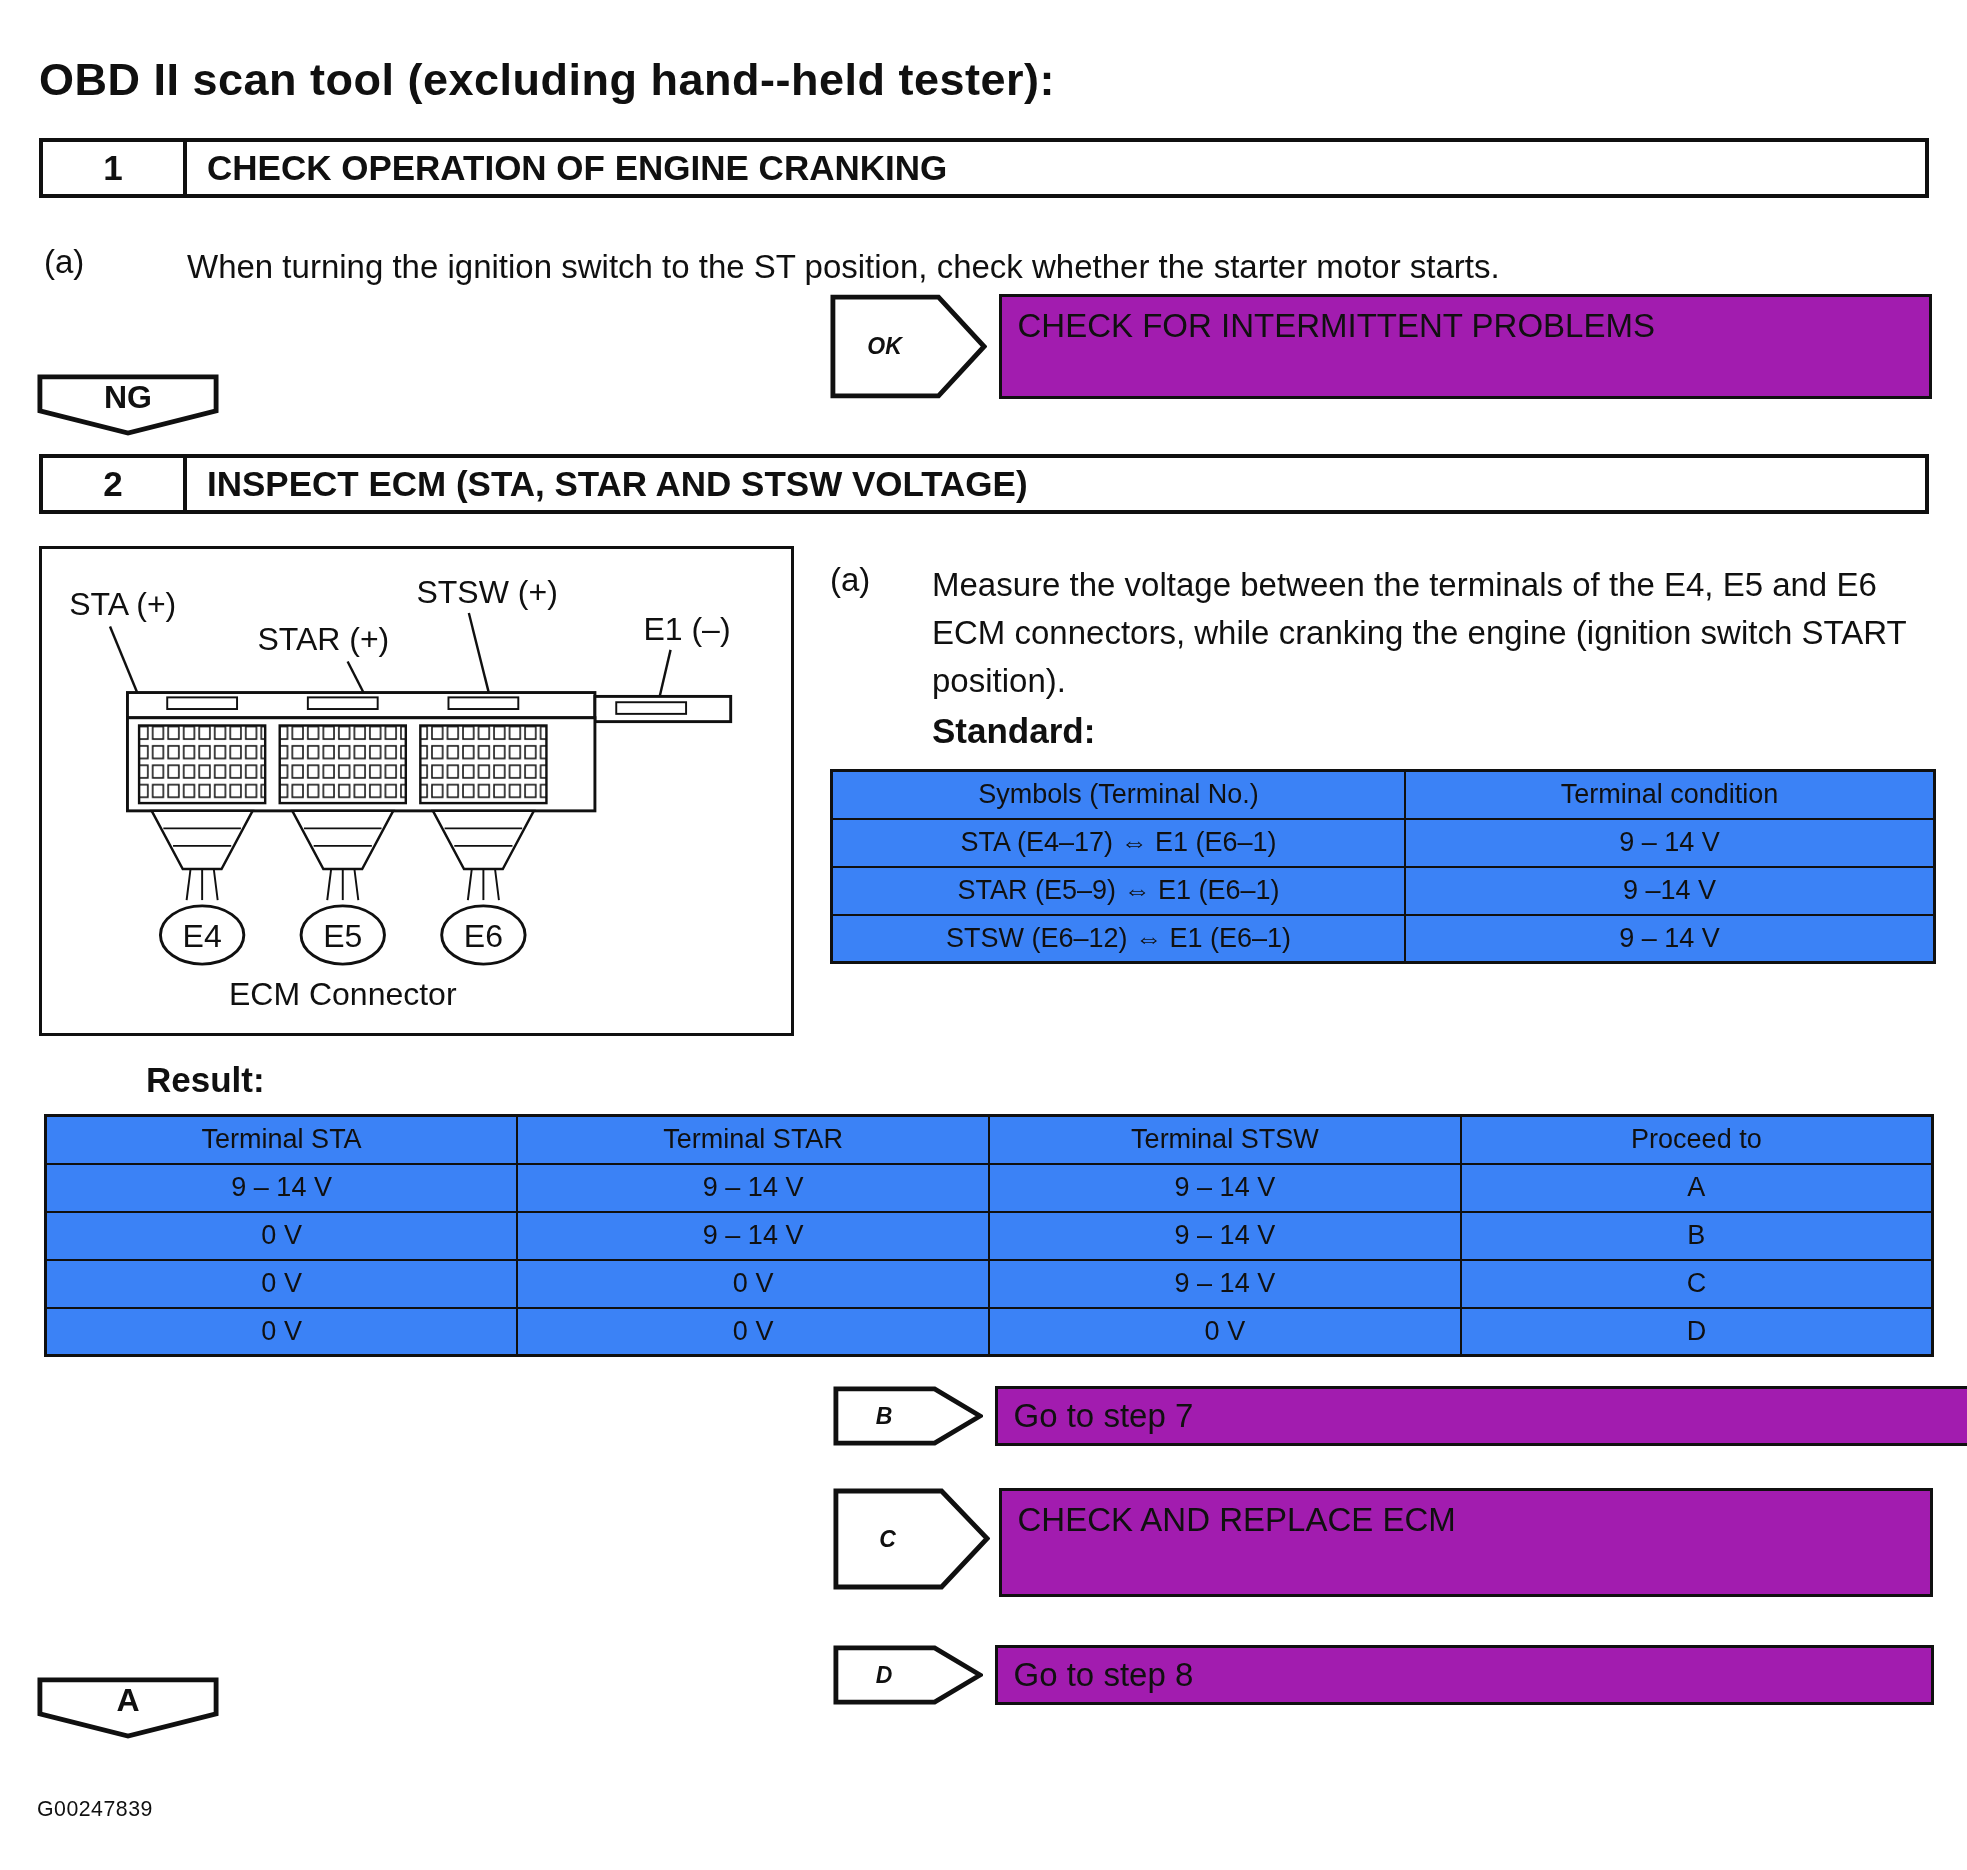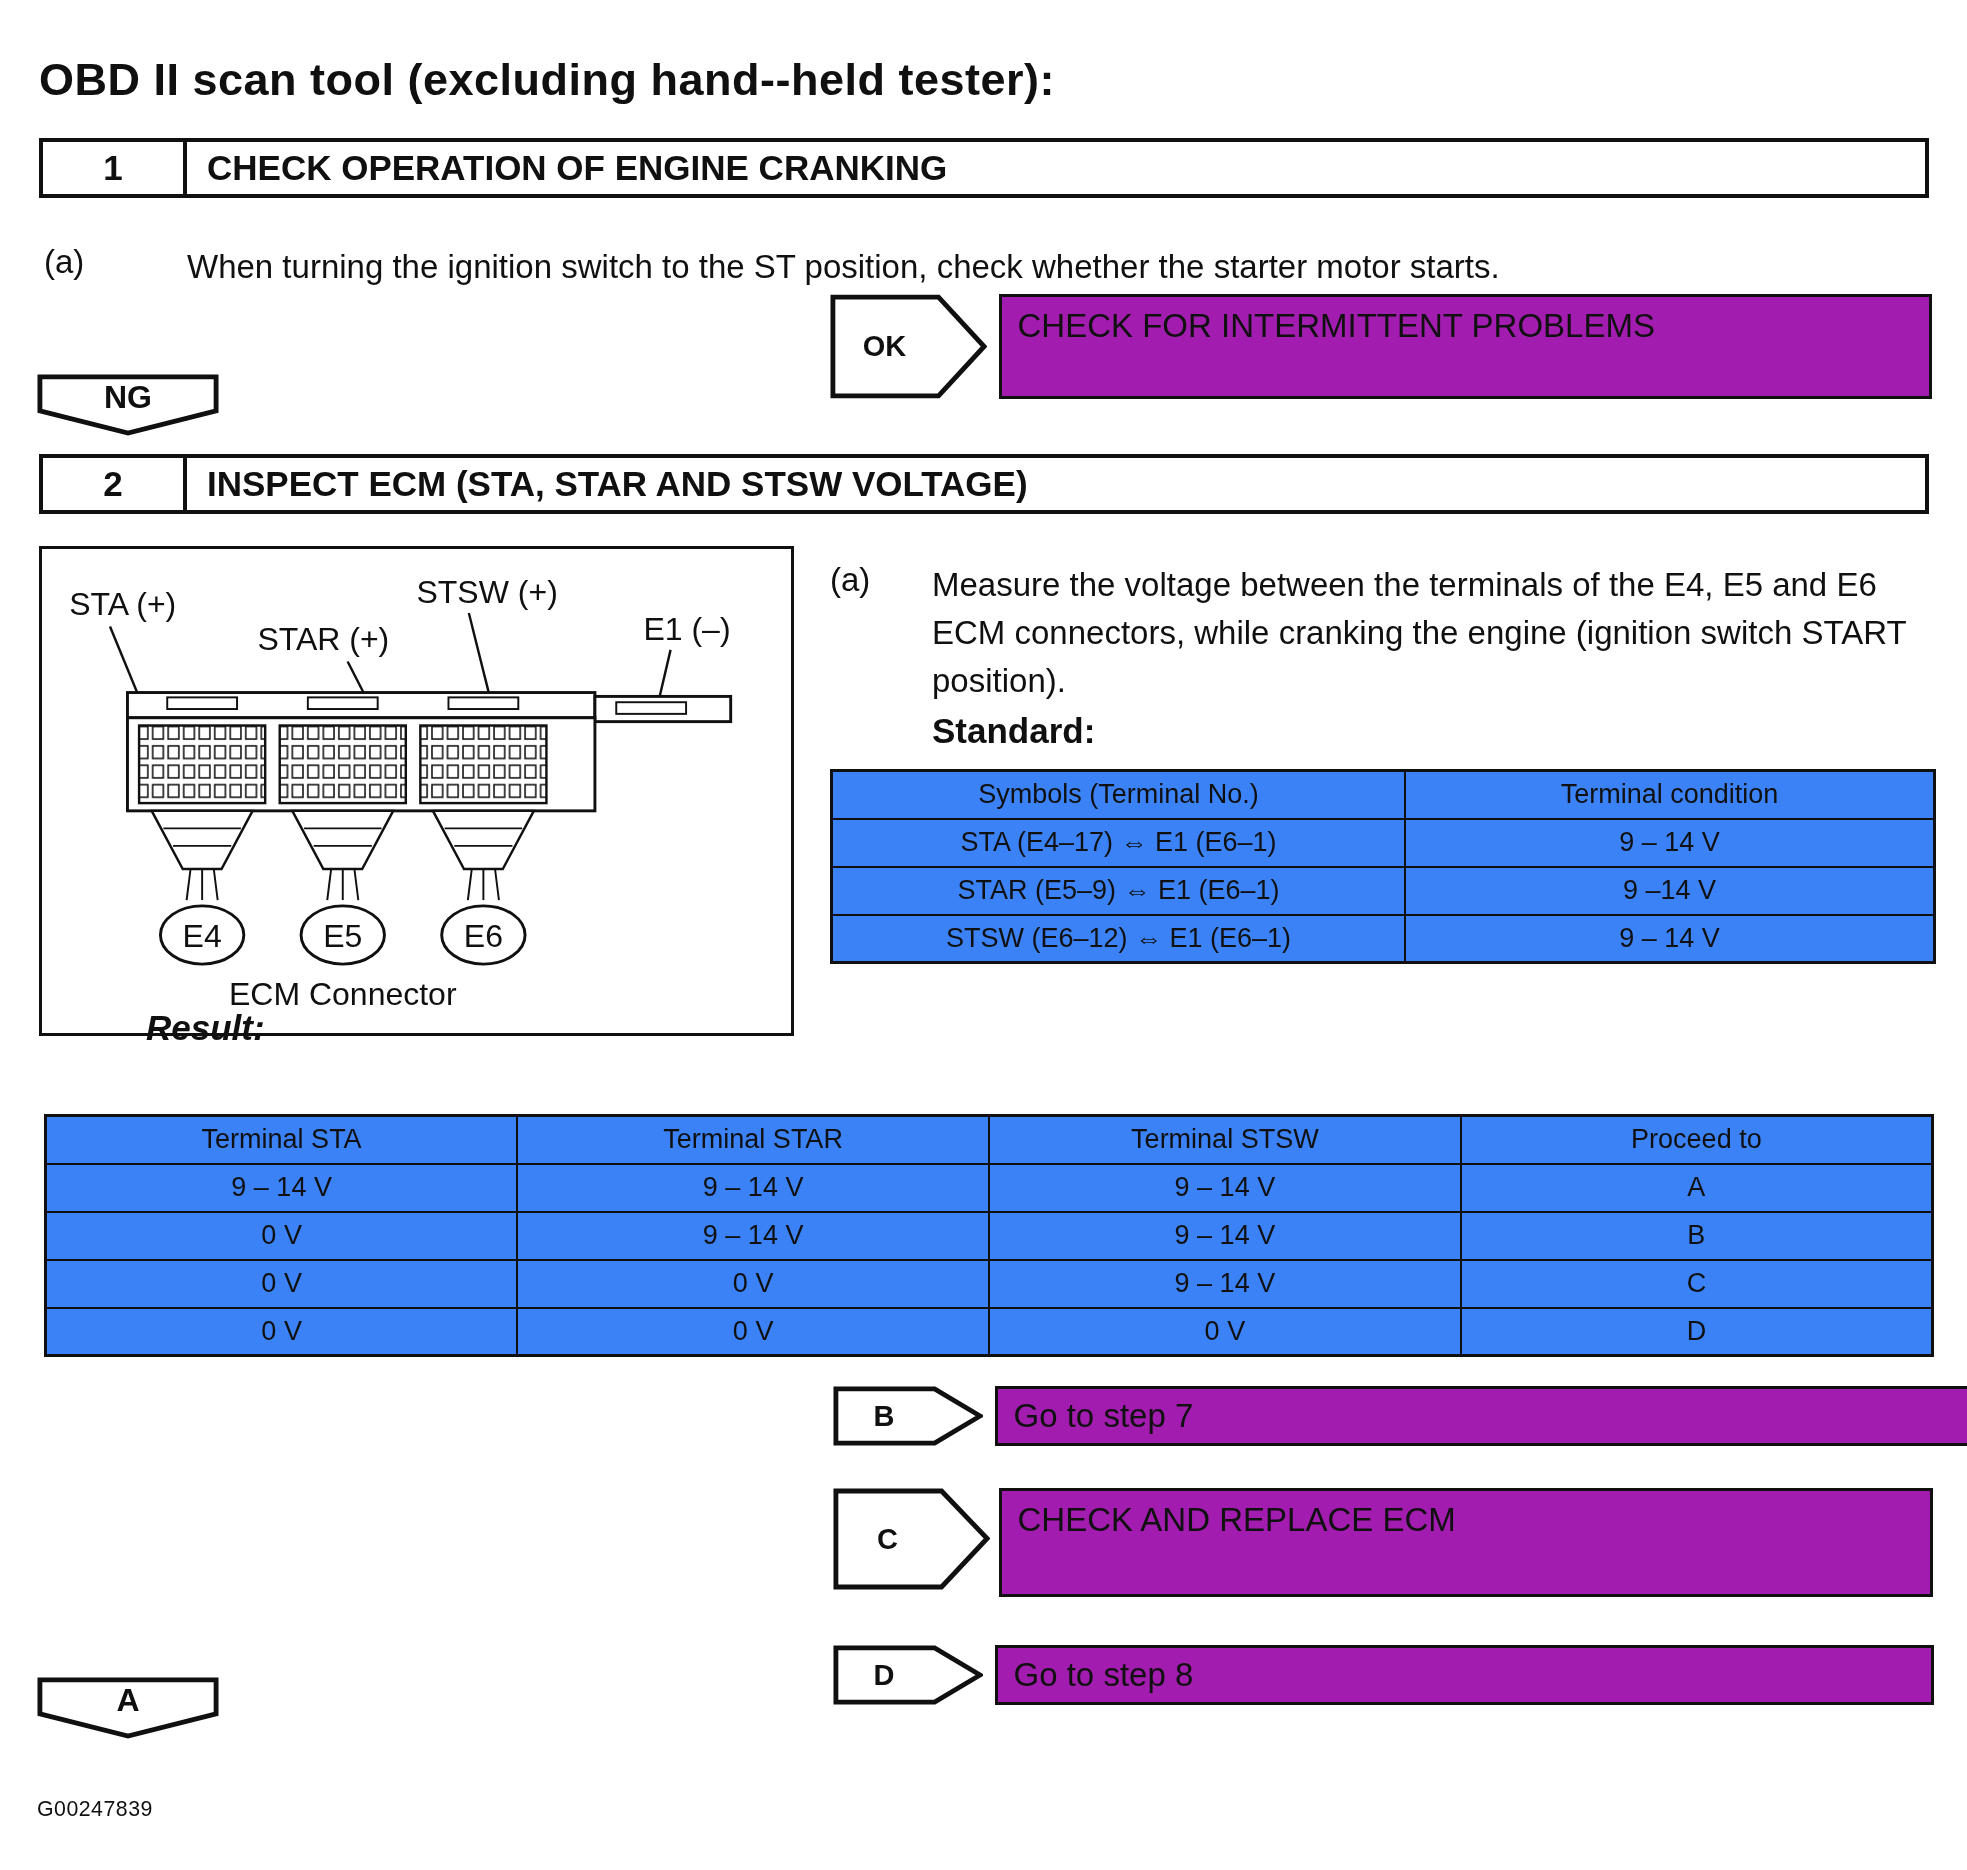--- a/index.html
+++ b/index.html
@@ -61,21 +61,22 @@
   .action-box.center { align-items:center; padding-top:0; padding-bottom:0; }
 
   .arrow-wrap { position:absolute; }
   .arrow-label {
     position:absolute;
     left:0; top:0; bottom:0;
     display:flex;
     align-items:center;
     justify-content:center;
     font-weight:bold;
-    font-size:29px;
+    font-size:23px;
+    font-style:italic;
   }
   .flag-label {
     position:absolute;
     left:0; right:0; top:1.9px;
     height:43px;
     display:flex;
     align-items:center;
     justify-content:center;
     font-weight:bold;
     font-size:32px;
@@ -225,21 +226,21 @@
         <td>STAR (E5–9) ⇔ E1 (E6–1)</td>
         <td>9 –14 V</td>
       </tr>
       <tr>
         <td>STSW (E6–12) ⇔ E1 (E6–1)</td>
         <td>9 – 14 V</td>
       </tr>
     </tbody>
   </table>
 
-  <div class="abs bold-label" style="left:146px; top:1008px;font-style:italic;">Result:</div>
+  <div class="abs bold-label" style="left:146px; top:1060px;">Result:</div>
 
   <table class="abs data-table" style="left:44px; top:1114px; width:1890px;">
     <colgroup>
         <col style="width:25%">
         <col style="width:25%">
         <col style="width:25%">
         <col style="width:25%">
       </colgroup>
     <thead>
       <tr>

